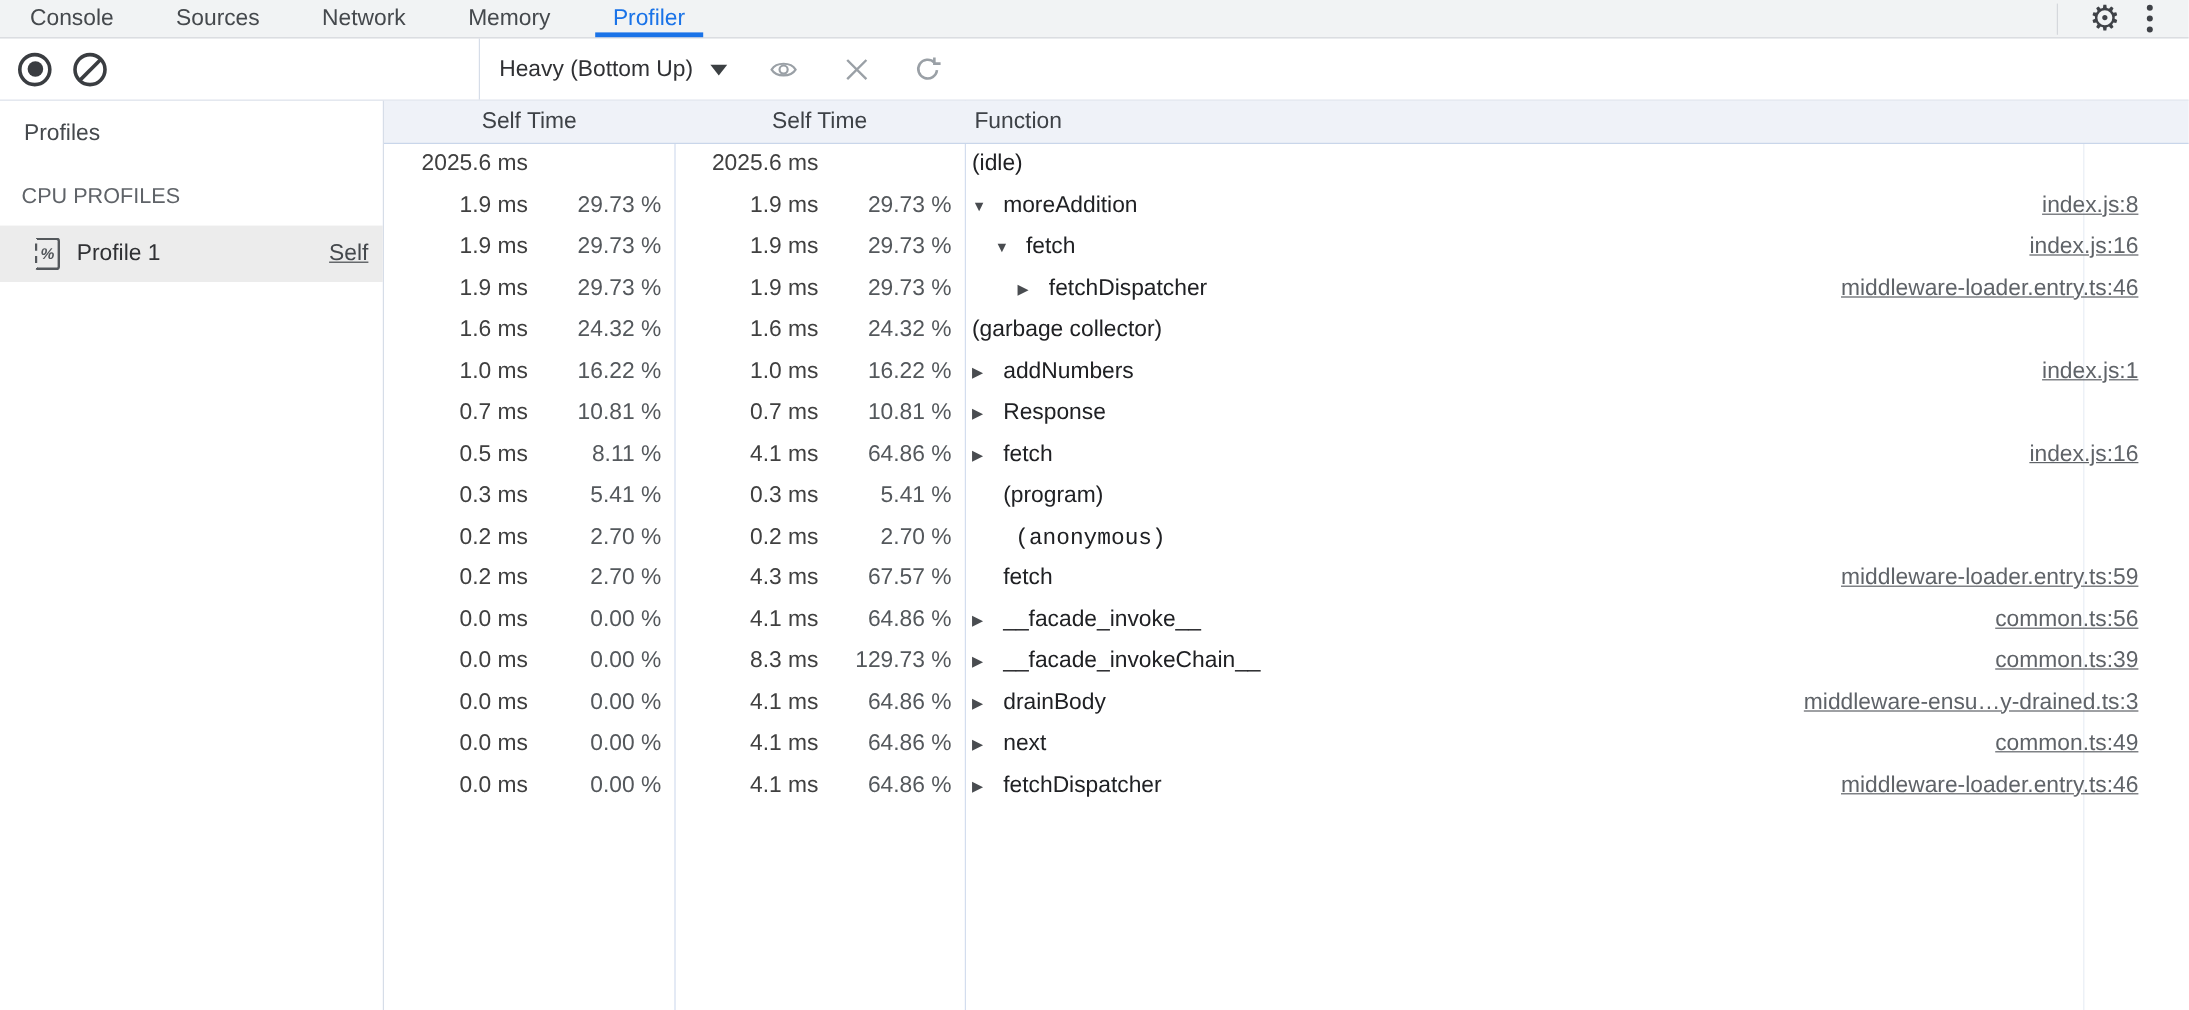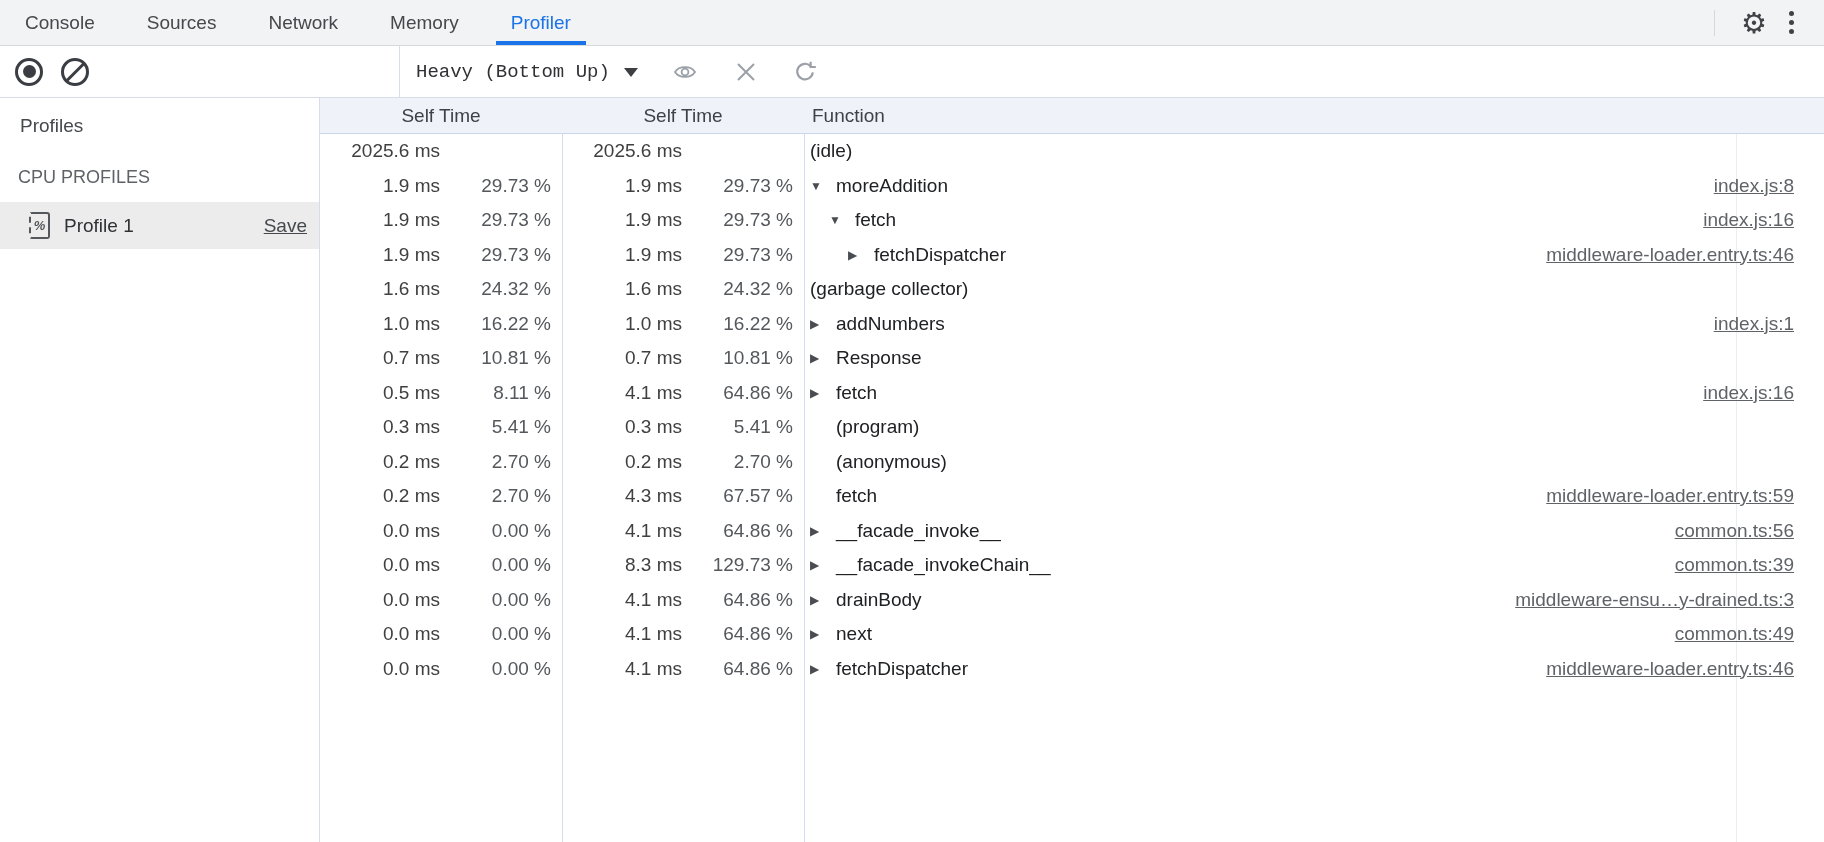--- a/index.html
+++ b/index.html
@@ -1,21 +1,21 @@
 <!DOCTYPE html>
 <html><head>
 <meta charset="utf-8">
 <style>
   * { margin:0; padding:0; box-sizing:border-box; }
   html,body { width:1824px; height:842px; overflow:hidden; background:#fff;
     font-family:"Liberation Sans", sans-serif; }
   .window { width:1824px; height:842px; display:flex; flex-direction:column; background:#fff; }
 
   
-  .tabbar { height:46px; background:#f1f3f4; border-bottom:1px solid #d5d8dc;
+  .tabbar { height:32px; background:#f1f3f4; border-bottom:1px solid #d5d8dc;
     display:flex; align-items:stretch; padding-left:25px; position:relative; }
   .tabs { display:flex; gap:52px; }
   .tab { display:flex; align-items:center; font-size:19px; color:#45494d;
     position:relative; cursor:pointer; white-space:nowrap; }
   .tab.active { color:#1a73e8; }
   .tab.active::after { content:""; position:absolute; left:-15px; right:-15px;
     bottom:0; height:4px; background:#1a73e8; }
   .topright { margin-left:auto; display:flex; align-items:center; padding-right:16px; }
   .topdivider { width:1px; height:26px; background:#d5d8dc; margin-right:18px; }
   .gear { font-size:29px; color:#3f4247; line-height:46px; cursor:pointer; padding:0 8px; }
@@ -29,21 +29,21 @@
   .rec-btn { width:28px; height:28px; border:3px solid #3a3d41; border-radius:50%;
     position:relative; cursor:pointer; }
   .rec-btn i { position:absolute; left:50%; top:50%; width:13px; height:13px;
     margin:-6.5px 0 0 -6.5px; background:#3a3d41; border-radius:50%; }
   .block-btn { width:28px; height:28px; border:3px solid #3a3d41; border-radius:50%;
     position:relative; cursor:pointer; }
   .block-btn i { position:absolute; left:-1px; top:10px; width:24px; height:3px;
     background:#3a3d41; transform:rotate(-45deg); }
   .toolbar-right { flex:1; display:flex; align-items:center; padding-left:14px; }
   .view-select { display:flex; align-items:center; gap:14px; cursor:pointer;
-    font-size:19px; color:#303134; padding:4px 2px;font-family:Liberation Mono, monospace; }
+    font-size:19px; color:#303134; padding:4px 2px; }
   .caret { width:0; height:0; border-left:7px solid transparent;
     border-right:7px solid transparent; border-top:9px solid #3c4043; margin-top:2px; }
   .tb-icon { margin-left:26px; display:flex; align-items:center; cursor:pointer; padding:4px; }
 
   
   .main { flex:1; display:flex; min-height:0; }
   .sidebar { width:320px; border-right:1px solid #d6dde8; background:#fff; }
   .profiles-label { font-size:19px; color:#45494d; margin:17px 0 0 20px; }
   .cpu-label { font-size:18px; color:#5f6368; margin:30px 0 0 18px; }
   .profile-row { margin-top:14px; height:47px; background:#ececec; display:flex;
@@ -67,21 +67,21 @@
   .grid-body { position:relative; }
   .row { display:grid; grid-template-columns:242px 242px 1fr; height:34.5px;
     line-height:34.5px; cursor:default; }
   .cell.time { display:flex; }
   .cell .ms { width:120px; text-align:right; font-size:19px; color:#404040; white-space:pre; }
   .cell .pct { flex:1; text-align:right; font-size:19px; color:#54585c;
     padding-right:11px; white-space:pre; }
   .cell.fn { display:flex; align-items:center; font-size:19px; color:#202124; min-width:0; }
   .arrow { width:26px; font-size:12px; color:#494c50; flex:0 0 26px; cursor:pointer; }
   .fname { white-space:nowrap; }
-  .src { margin-left:auto; padding-right:30px; font-size:19px; color:#5f6368;
+  .src { margin-left:auto; padding-right:42px; font-size:19px; color:#5f6368;
     text-decoration:underline; cursor:pointer; white-space:nowrap; }
   svg { display:block; }
 </style>
 </head>
 <body>
 
 <div class="window">
 
   <div class="tabbar">
     <div class="tabs">
@@ -136,21 +136,21 @@
     </div>
   </div>
 
   <div class="main">
     <div class="sidebar">
       <div class="profiles-label">Profiles</div>
       <div class="cpu-label">CPU PROFILES</div>
       <div class="profile-row">
         <span class="profile-icon">%</span>
         <span class="profile-name">Profile 1</span>
-        <span class="save-link">Save</span>
+        <span class="save-link">Self</span>
       </div>
     </div>
 
     <div class="datagrid">
       <div class="col-line c1"></div>
       <div class="col-line c2"></div>
       <div class="col-line c3"></div>
       <div class="grid-head">
         <div class="hcell">Self Time</div>
         <div class="hcell">Self Time</div>
@@ -288,21 +288,21 @@
           </div>
           <div class="row">
             <div class="cell time">
               <span class="ms">0.2 ms</span>
               <span class="pct">2.70 %</span>
             </div>
             <div class="cell time">
               <span class="ms">0.2 ms</span>
               <span class="pct">2.70 %</span>
             </div>
-            <div class="cell fn" style="padding-left: 6px;">
+            <div class="cell fn" style="padding-left: 16px; font-family: Liberation Mono, monospace;">
               <span class="arrow"></span>
               <span class="fname">(anonymous)</span>
             </div>
           </div>
           <div class="row">
             <div class="cell time">
               <span class="ms">0.2 ms</span>
               <span class="pct">2.70 %</span>
             </div>
             <div class="cell time">

